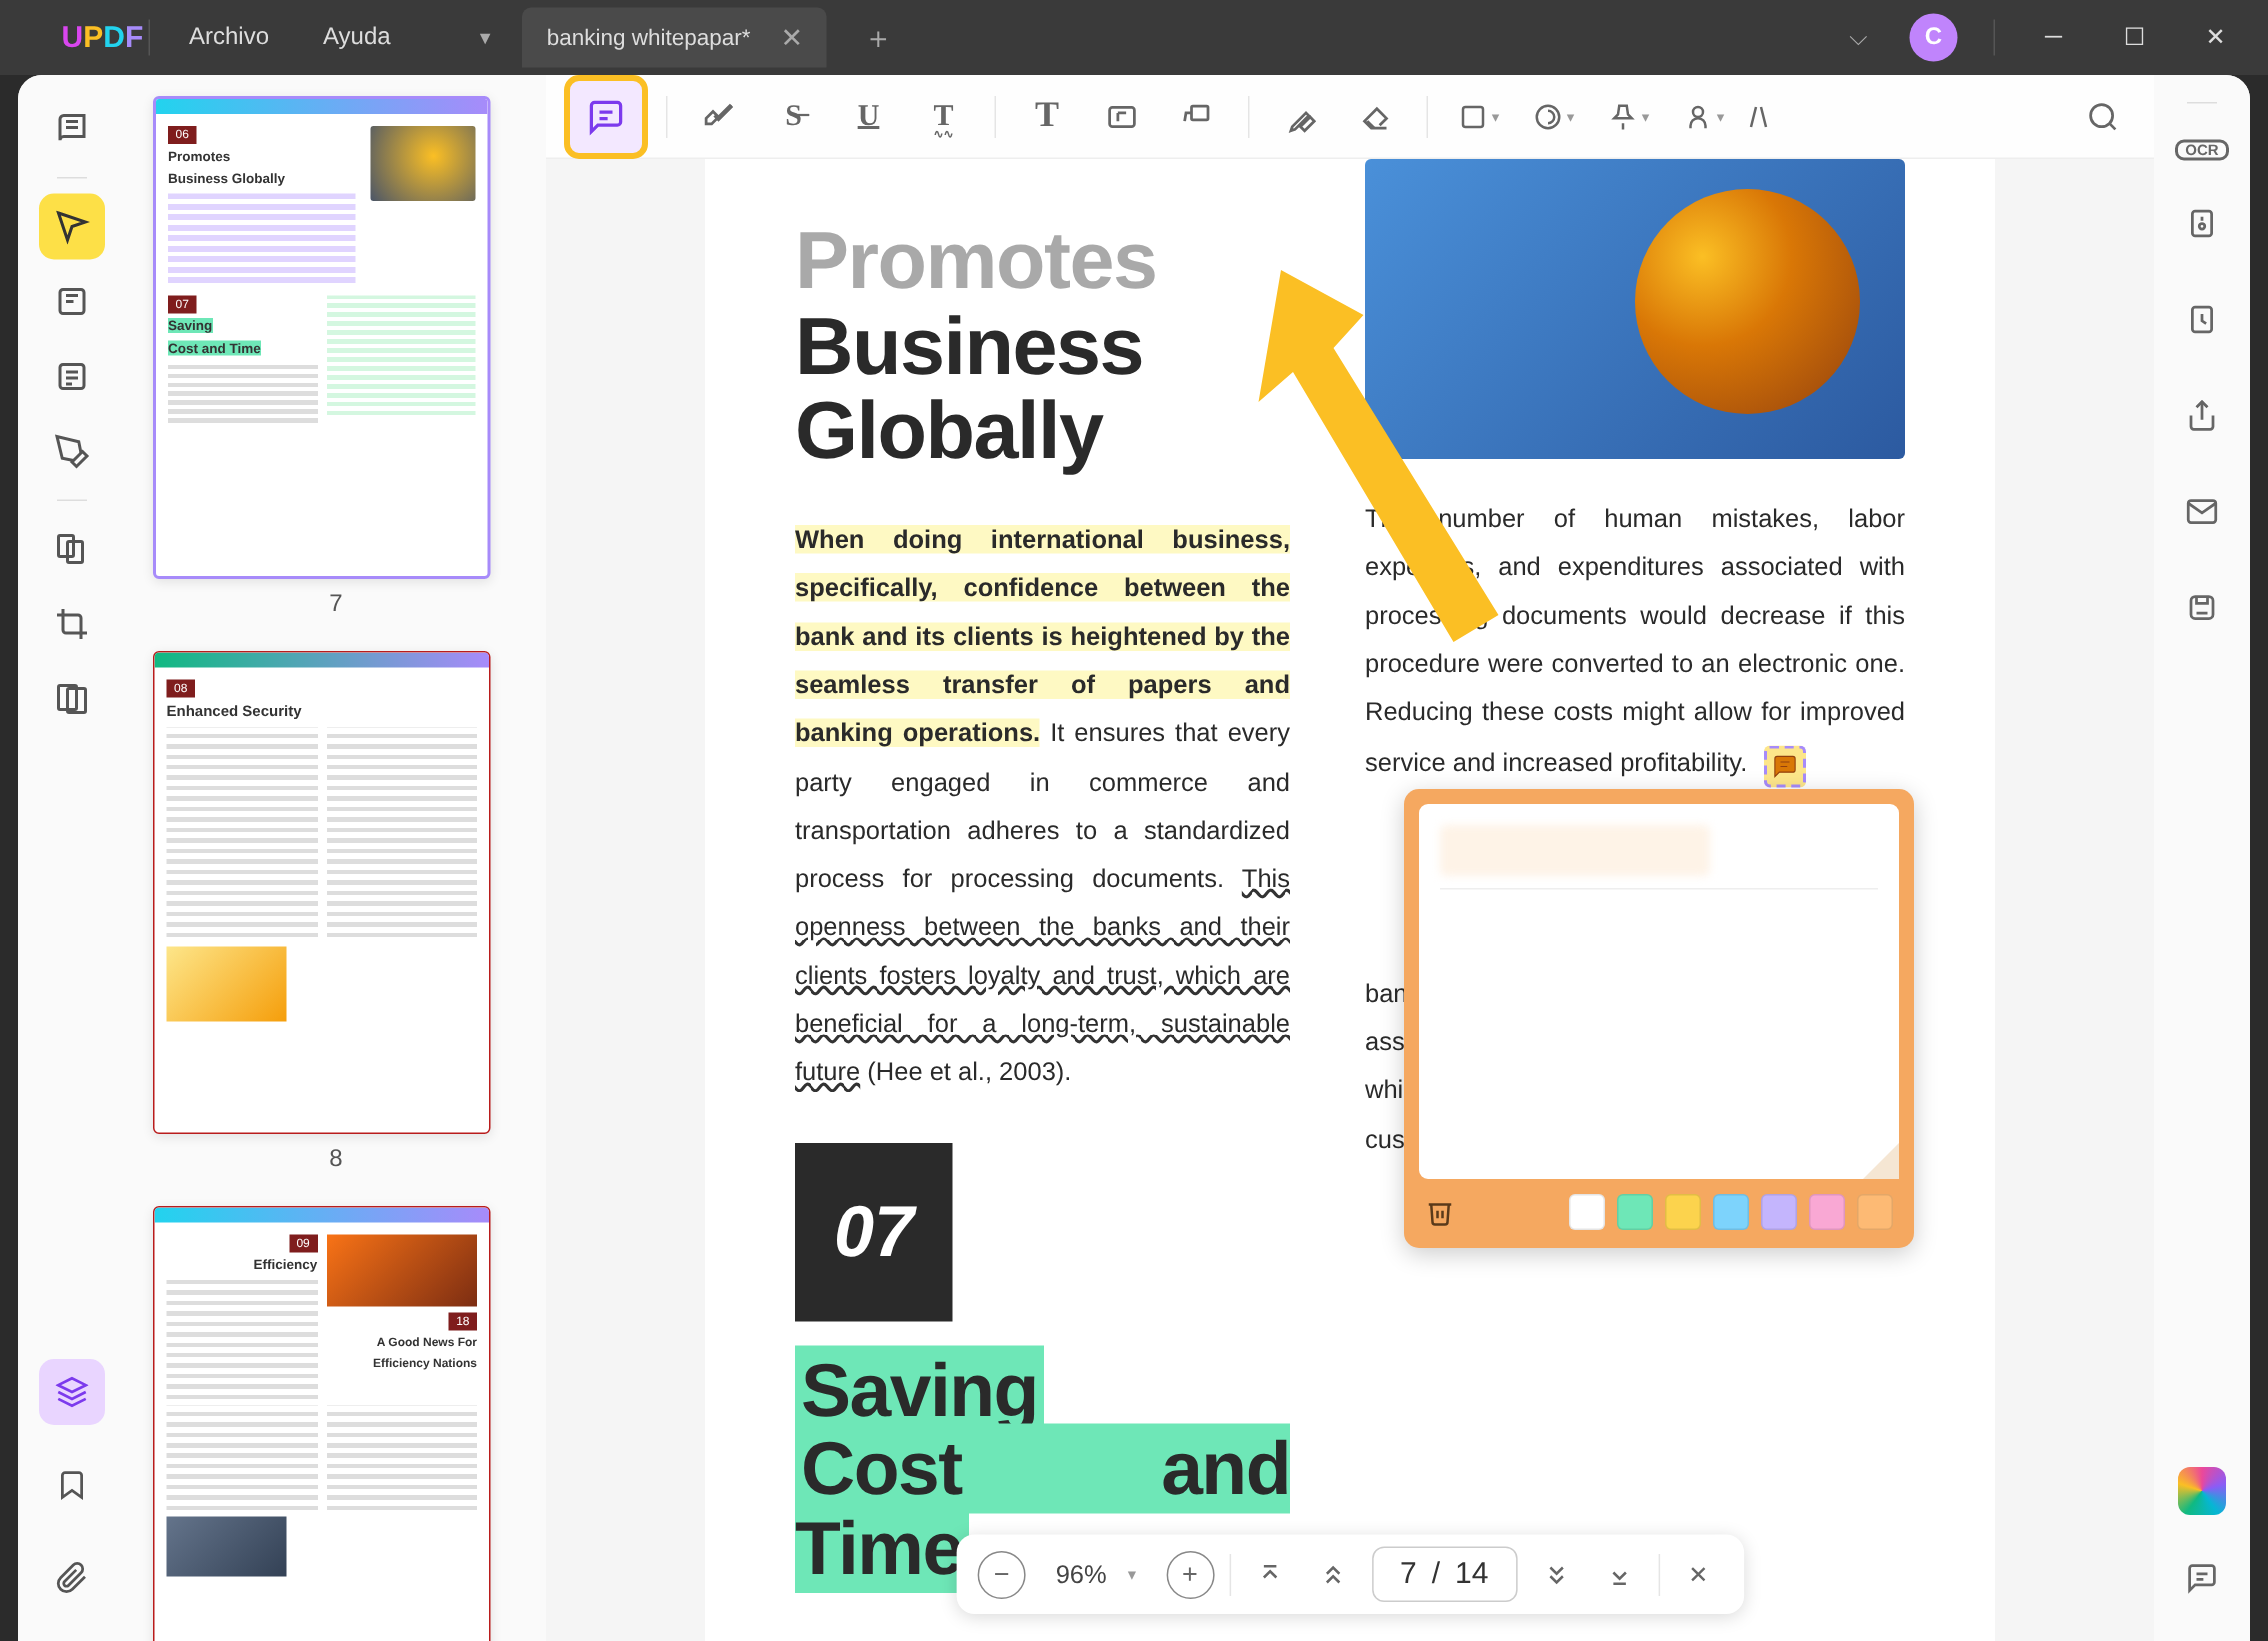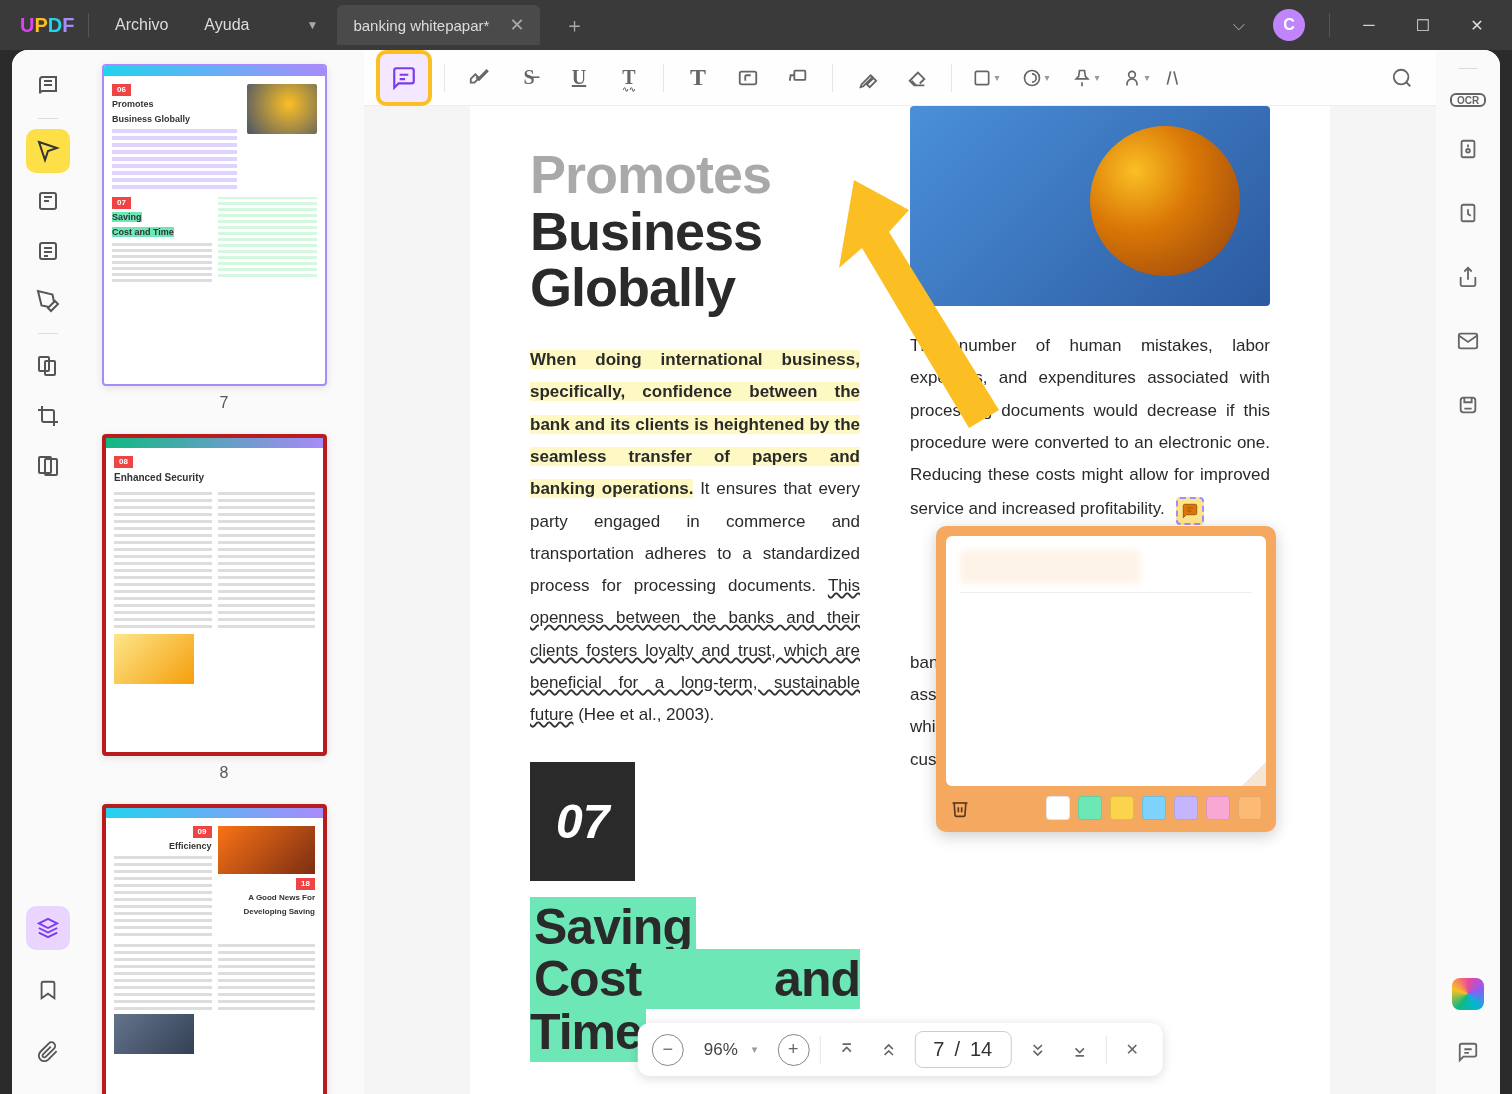--- a/index.html
+++ b/index.html
@@ -1,19 +1,19 @@
 <!DOCTYPE html>
 <html><head>
 <meta charset="utf-8">
 <style>
 * { margin: 0; padding: 0; box-sizing: border-box; font-family: -apple-system, BlinkMacSystemFont, 'Segoe UI', sans-serif; }
 body { background: #2b2b2b; width: 1512px; height: 1094px; overflow: hidden; }
 
 .titlebar { height: 50px; background: #3a3a3a; display: flex; align-items: center; color: #ddd; }
-.logo { width: 80px; padding: 0 20px; font-weight: bold; font-size: 20px; }
+.logo { width: 80px; padding: 0 30px; font-weight: bold; font-size: 20px; margin-left: 11px; }
 .logo span:nth-child(1) { color: #d946ef; }
 .logo span:nth-child(2) { color: #fbbf24; }
 .logo span:nth-child(3) { color: #22d3ee; }
 .logo span:nth-child(4) { color: #a78bfa; }
 .titlebar-sep { width: 1px; height: 24px; background: #555; margin: 0 8px; }
 .menu { padding: 0 18px; cursor: pointer; font-size: 16px; }
 .tab-area { margin-left: 20px; display: flex; align-items: center; }
 .tab-ghost { width: 50px; height: 34px; display: flex; align-items: center; justify-content: center; }
 .tab { background: #4a4a4a; padding: 0 16px; height: 40px; display: flex; align-items: center; border-radius: 6px 6px 0 0; font-size: 15px; gap: 20px; }
 .tab-close { color: #aaa; font-size: 18px; cursor: pointer; }
@@ -28,24 +28,24 @@
 .left-rail { width: 72px; background: #fafafa; display: flex; flex-direction: column; align-items: center; padding-top: 14px; gap: 6px; }
 .rail-btn { width: 44px; height: 44px; border-radius: 10px; display: flex; align-items: center; justify-content: center; cursor: pointer; color: #555; }
 .rail-btn.active { background: #fde047; }
 .rail-btn.purple { background: #e9d5ff; color: #7c3aed; }
 .rail-sep { width: 20px; height: 1px; background: #ddd; margin: 4px 0; }
 .rail-bottom { margin-top: auto; margin-bottom: 20px; display: flex; flex-direction: column; gap: 18px; align-items: center; }
 
 .thumbnails { width: 280px; background: #fafafa; overflow-y: auto; padding: 14px 18px; }
 .thumb-wrap { margin-bottom: 22px; }
 .thumb { width: 225px; height: 322px; background: white; border: 2px solid #a78bfa; border-radius: 4px; position: relative; overflow: hidden; box-shadow: 0 2px 8px rgba(0,0,0,0.1); }
-.thumb.inactive { border: 4px solid #b91c1c; }
+.thumb.inactive { border: 1px solid #b91c1c; }
 .thumb-header { height: 10px; background: linear-gradient(90deg, #22d3ee, #a78bfa); }
 .thumb-content { padding: 8px; font-size: 6px; line-height: 1.3; color: #333; }
-.thumb-badge { background: #ef4444; color: white; padding: 1px 5px; font-size: 8px; font-weight: bold; display: inline-block; }
+.thumb-badge { background: #7f1d1d; color: white; padding: 1px 5px; font-size: 8px; font-weight: normal; display: inline-block; }
 .thumb-title { font-size: 9px; font-weight: bold; margin: 3px 0; }
 .thumb-subtitle { font-size: 9px; font-weight: bold; }
 .thumb-highlight-green { background: #6ee7b7; }
 .thumb-num { text-align: center; font-size: 16px; color: #555; margin-top: 8px; }
 .thumb-img { width: 70px; height: 50px; background: #4a5568; border-radius: 2px; float: right; margin-left: 4px; }
 
 .main-area { flex: 1; display: flex; flex-direction: column; background: white; position: relative; }
 .toolbar { height: 56px; border-bottom: 1px solid #eee; display: flex; align-items: center; padding: 0 12px; gap: 6px; background: #fefefe; }
 .tool-btn { width: 44px; height: 44px; display: flex; align-items: center; justify-content: center; border-radius: 8px; cursor: pointer; color: #666; font-size: 20px; position: relative; }
 .tool-btn.highlighted { background: #f3e8ff; border: 4px solid #fbbf24; border-radius: 10px; width: 56px; height: 56px; color: #7c3aed; }
@@ -247,21 +247,21 @@
           <div style="display:flex;gap:6px;text-align:right;">
             <div style="flex:1;">
               <span class="thumb-badge">09</span>
               <div class="thumb-title">Efficiency</div>
               <div style="height:80px;background:repeating-linear-gradient(0deg,#ddd 0,#ddd 3px,transparent 3px,transparent 7px);margin-top:3px;"></div>
             </div>
             <div style="flex:1;">
               <div style="width:100%;height:48px;background:linear-gradient(135deg,#f97316,#7c2d12);"></div>
               <span class="thumb-badge" style="margin-top:4px;">18</span>
               <div class="thumb-title" style="font-size:8px;">A Good News For</div>
-              <div class="thumb-subtitle" style="font-size:8px;">Developing Saving</div>
+              <div class="thumb-subtitle" style="font-size:8px;">Efficiency Nations</div>
             </div>
           </div>
           <div style="display:flex;gap:6px;margin-top:4px;">
             <div style="flex:1;height:70px;background:repeating-linear-gradient(0deg,#ddd 0,#ddd 3px,transparent 3px,transparent 7px);"></div>
             <div style="flex:1;height:70px;background:repeating-linear-gradient(0deg,#ddd 0,#ddd 3px,transparent 3px,transparent 7px);"></div>
           </div>
           <div style="width:80px;height:40px;background:linear-gradient(135deg,#64748b,#334155);margin-top:4px;"></div>
         </div>
       </div>
 

